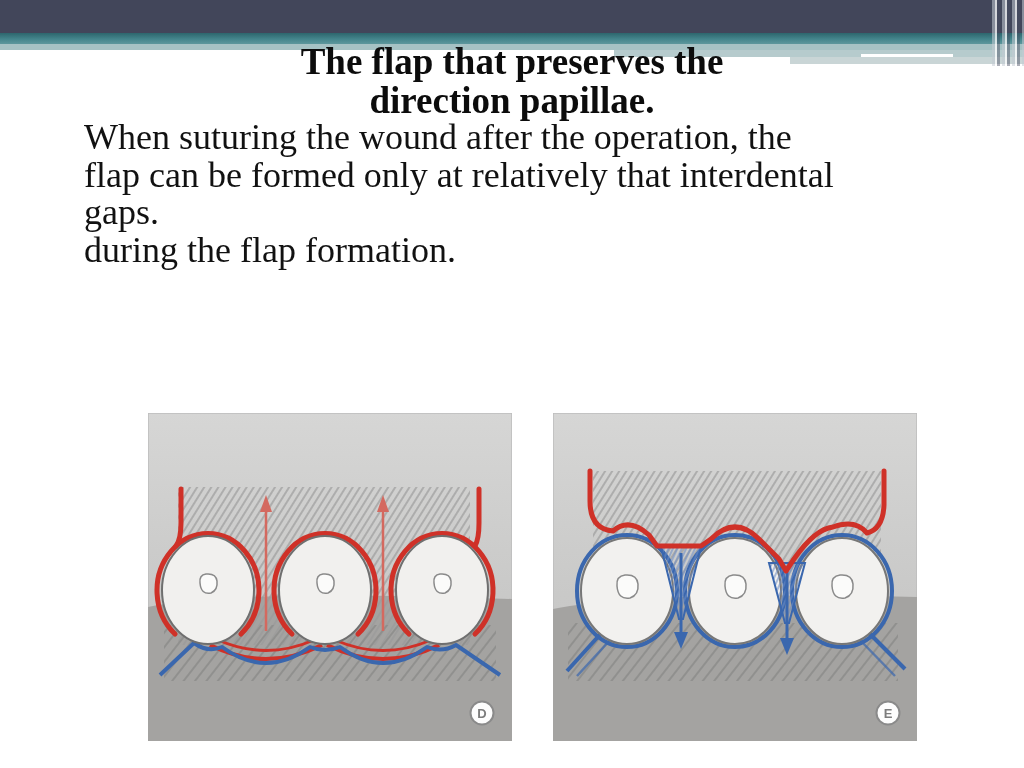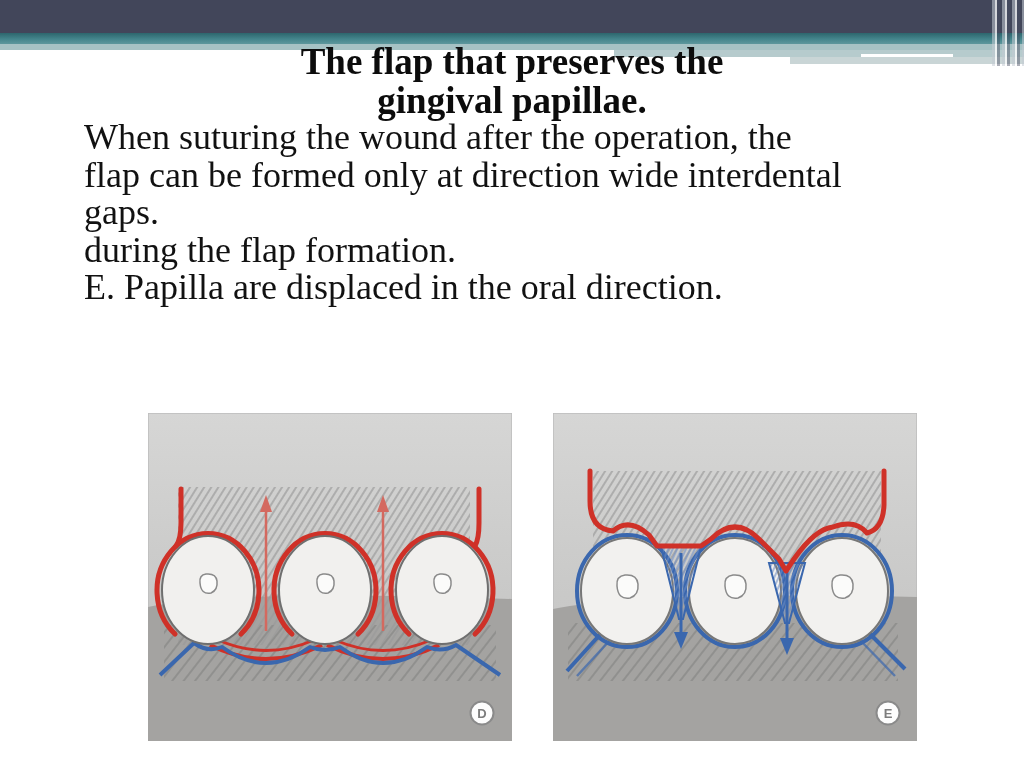--- a/index.html
+++ b/index.html
@@ -47,29 +47,28 @@
   <div class="bar-dark"></div>
   <div class="bar-teal"></div>
   <div class="bar-light"></div>
   <div class="bar-step1"></div>
   <div class="bar-whiteline"></div>
   <div class="bar-step2"></div>
   <div class="corner-stripes"></div>
 
   <div class="title">
     <div>The flap that preserves the</div>
-    <div>gingival papillae.</div>
+    <div>direction papillae.</div>
   </div>
 
   <div class="body-text">
     <div class="body-line">When suturing the wound after the operation, the</div>
-    <div class="body-line">flap can be formed only at direction wide interdental</div>
+    <div class="body-line">flap can be formed only at relatively that interdental</div>
     <div class="body-line">gaps.</div>
     <div class="body-line">during the flap formation.</div>
-    <div class="body-line">E. Papilla are displaced in the oral direction.</div>
   </div>
 
   <svg width="0" height="0" style="position:absolute">
     <defs>
       <pattern id="hatchDense" width="6" height="6" patternUnits="userSpaceOnUse" patternTransform="rotate(32)">
         <line x1="3" y1="0" x2="3" y2="6" stroke="#9a9a9a" stroke-width="1.3"></line>
       </pattern>
       <pattern id="hatchSparse" width="9" height="9" patternUnits="userSpaceOnUse" patternTransform="rotate(38)">
         <line x1="4" y1="0" x2="4" y2="9" stroke="#8d8d8b" stroke-width="1.7"></line>
       </pattern>

